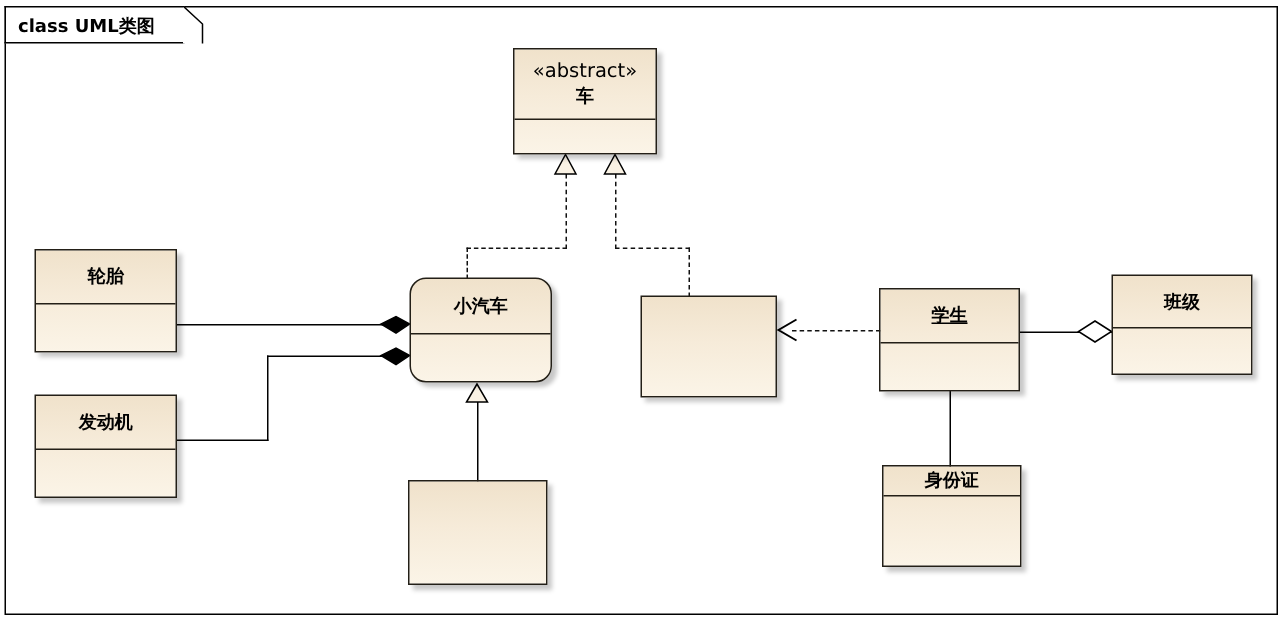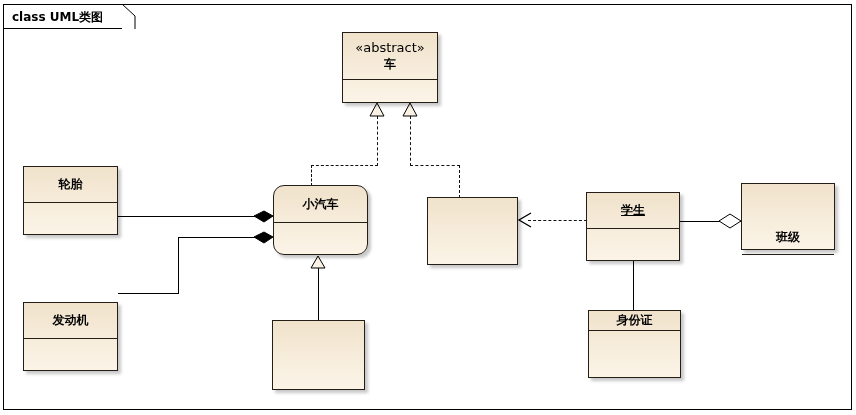--- a/index.html
+++ b/index.html
@@ -173,21 +173,21 @@
     <div class="body" style="height:23px;"></div>
   </div>
 
   <div class="cls" style="left:23px;top:166px;width:95px;height:69px;">
     <div class="hdr" style="height:36px;">
       <span>轮胎</span>
     </div>
     <div class="body" style="height:32px;"></div>
   </div>
 
-  <div class="cls" style="left:23px;top:263px;width:95px;height:69px;margin-top:39px;">
+  <div class="cls" style="left:23px;top:263px;width:95px;height:69px;">
     <div class="hdr" style="height:36px;">
       <span>发动机</span>
     </div>
     <div class="body" style="height:32px;"></div>
   </div>
 
   <div class="cls" style="left:273px;top:185px;width:95px;height:70px;border-radius:11px;">
     <div class="hdr" style="height:37px;">
       <span>小汽车</span>
     </div>
@@ -199,21 +199,21 @@
   </div>
 
   <div class="cls" style="left:586px;top:192px;width:94px;height:69px;">
     <div class="hdr" style="height:36px;text-decoration:underline;">
       <span>学生</span>
     </div>
     <div class="body" style="height:32px;"></div>
   </div>
 
   <div class="cls" style="left:741px;top:183px;width:94px;height:67px;">
-    <div class="hdr" style="height:35px;margin-top:36px;">
+    <div class="hdr" style="height:35px;">
       <span>班级</span>
     </div>
     <div class="body" style="height:31px;"></div>
   </div>
 
   <div class="cls" style="left:272px;top:320px;width:93px;height:70px;">
     <div class="body" style="height:33px;"></div>
   </div>
 
   <div class="cls" style="left:588px;top:310px;width:93px;height:68px;">

